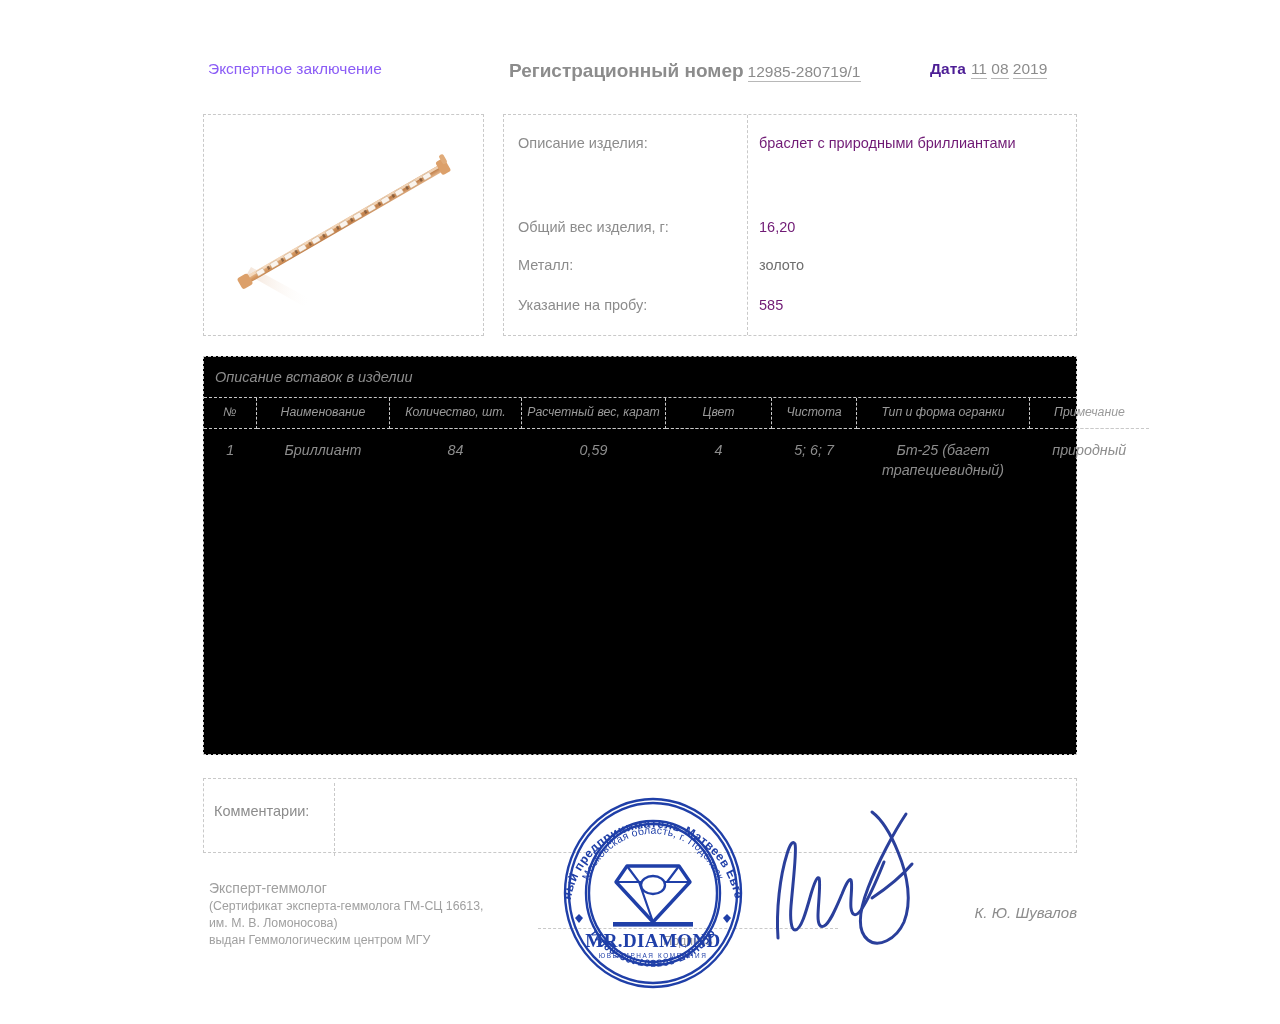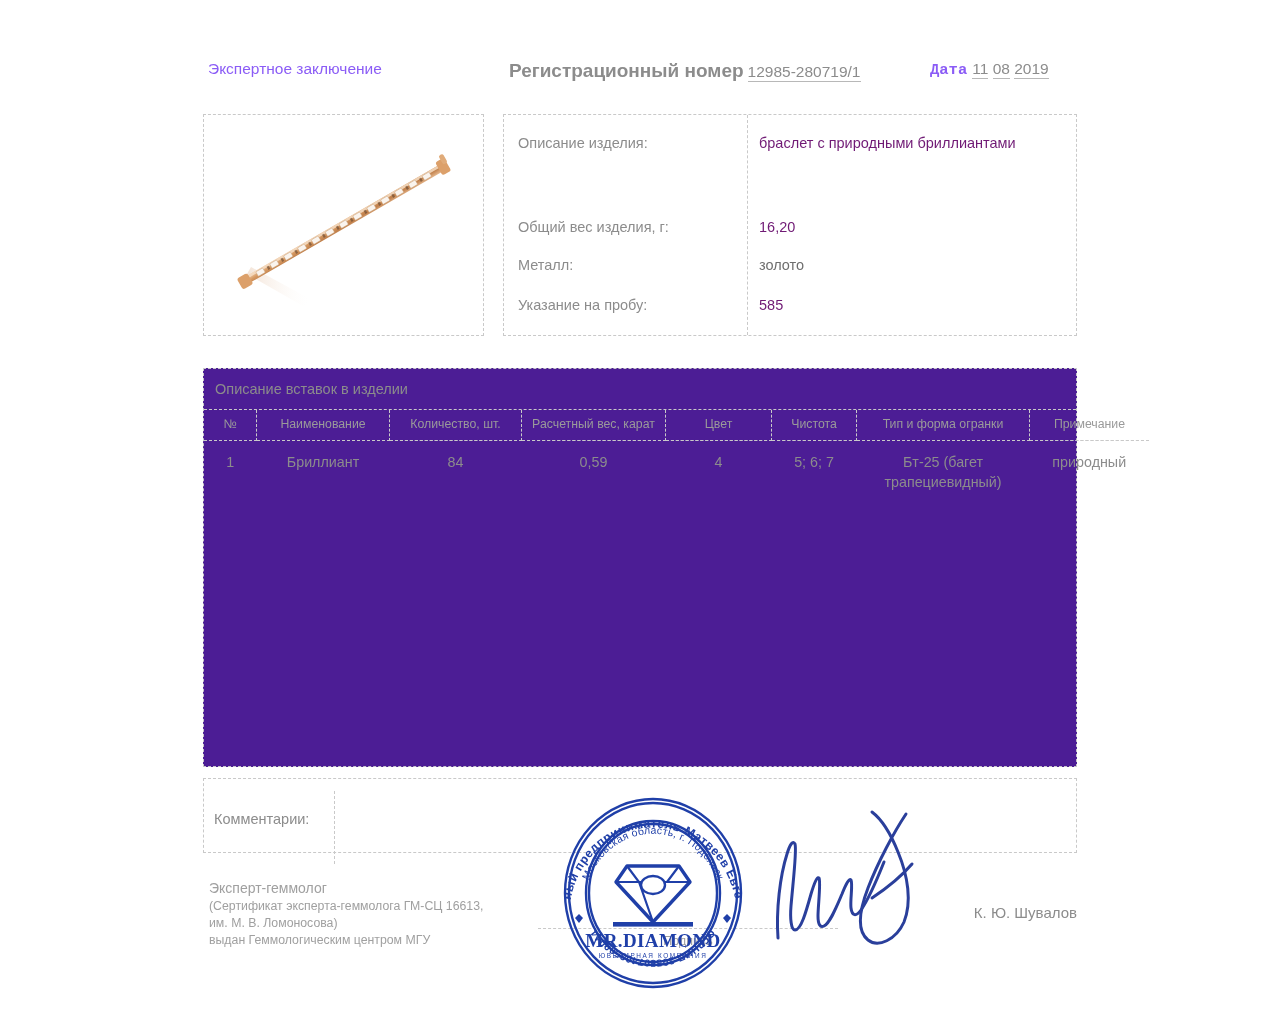--- a/index.html
+++ b/index.html
@@ -58,22 +58,21 @@
   }
   .date-wrap {
     position: absolute;
     left: 727px;
     top: 2px;
     white-space: nowrap;
   }
   .date-label {
     font-size: 15.5px;
     font-weight: bold;
-    color: #8b5cf6;
-    font-family: Liberation Mono, monospace;
+    color: #4c1d95;
   }
   .date-value {
     font-size: 15.5px;
     color: #8c8c8c;
     margin-left: 5px;
   }
   .date-value span {
     border-bottom: 1px solid #b8b8b8;
     padding-bottom: 1px;
   }
@@ -134,26 +133,27 @@
     font-size: 14.5px;
     color: #701a75;
     white-space: nowrap;
   }
   .desc-val.dark { color: #6e6e6e; }
 
   
   .inserts-panel {
     position: absolute;
     left: 203px;
-    top: 368px;
+    top: 356px;
     width: 874px;
     height: 399px;
     border: 1px dashed #c9c9c9;
     box-sizing: border-box;
-    background: #4c1d95;
+    background: #000000;
+    font-style: italic;
   }
   .inserts-caption {
     position: absolute;
     left: 0;
     top: 0;
     width: 100%;
     height: 41px;
     border-bottom: 1px dashed #c9c9c9;
     box-sizing: border-box;
   }
@@ -209,21 +209,21 @@
     top: 778px;
     width: 874px;
     height: 75px;
     border: 1px dashed #c9c9c9;
     box-sizing: border-box;
     background: transparent;
   }
   .comments-label-cell {
     position: absolute;
     left: 0;
-    top: 12px;
+    top: 4px;
     width: 131px;
     height: 100%;
     border-right: 1px dashed #c9c9c9;
     box-sizing: border-box;
     text-align: center;
   }
   .comments-label-cell span {
     position: absolute;
     left: 10px;
     top: 20px;
@@ -268,20 +268,21 @@
   }
   .expert-name {
     position: absolute;
     left: 860px;
     top: 904px;
     width: 217px;
     text-align: right;
     font-size: 15px;
     color: #8c8c8c;
     white-space: nowrap;
+    font-style: italic;
   }
 
   
   .stamp {
     position: absolute;
     left: 553px;
     top: 790px;
     width: 200px;
     height: 205px;
     pointer-events: none;

